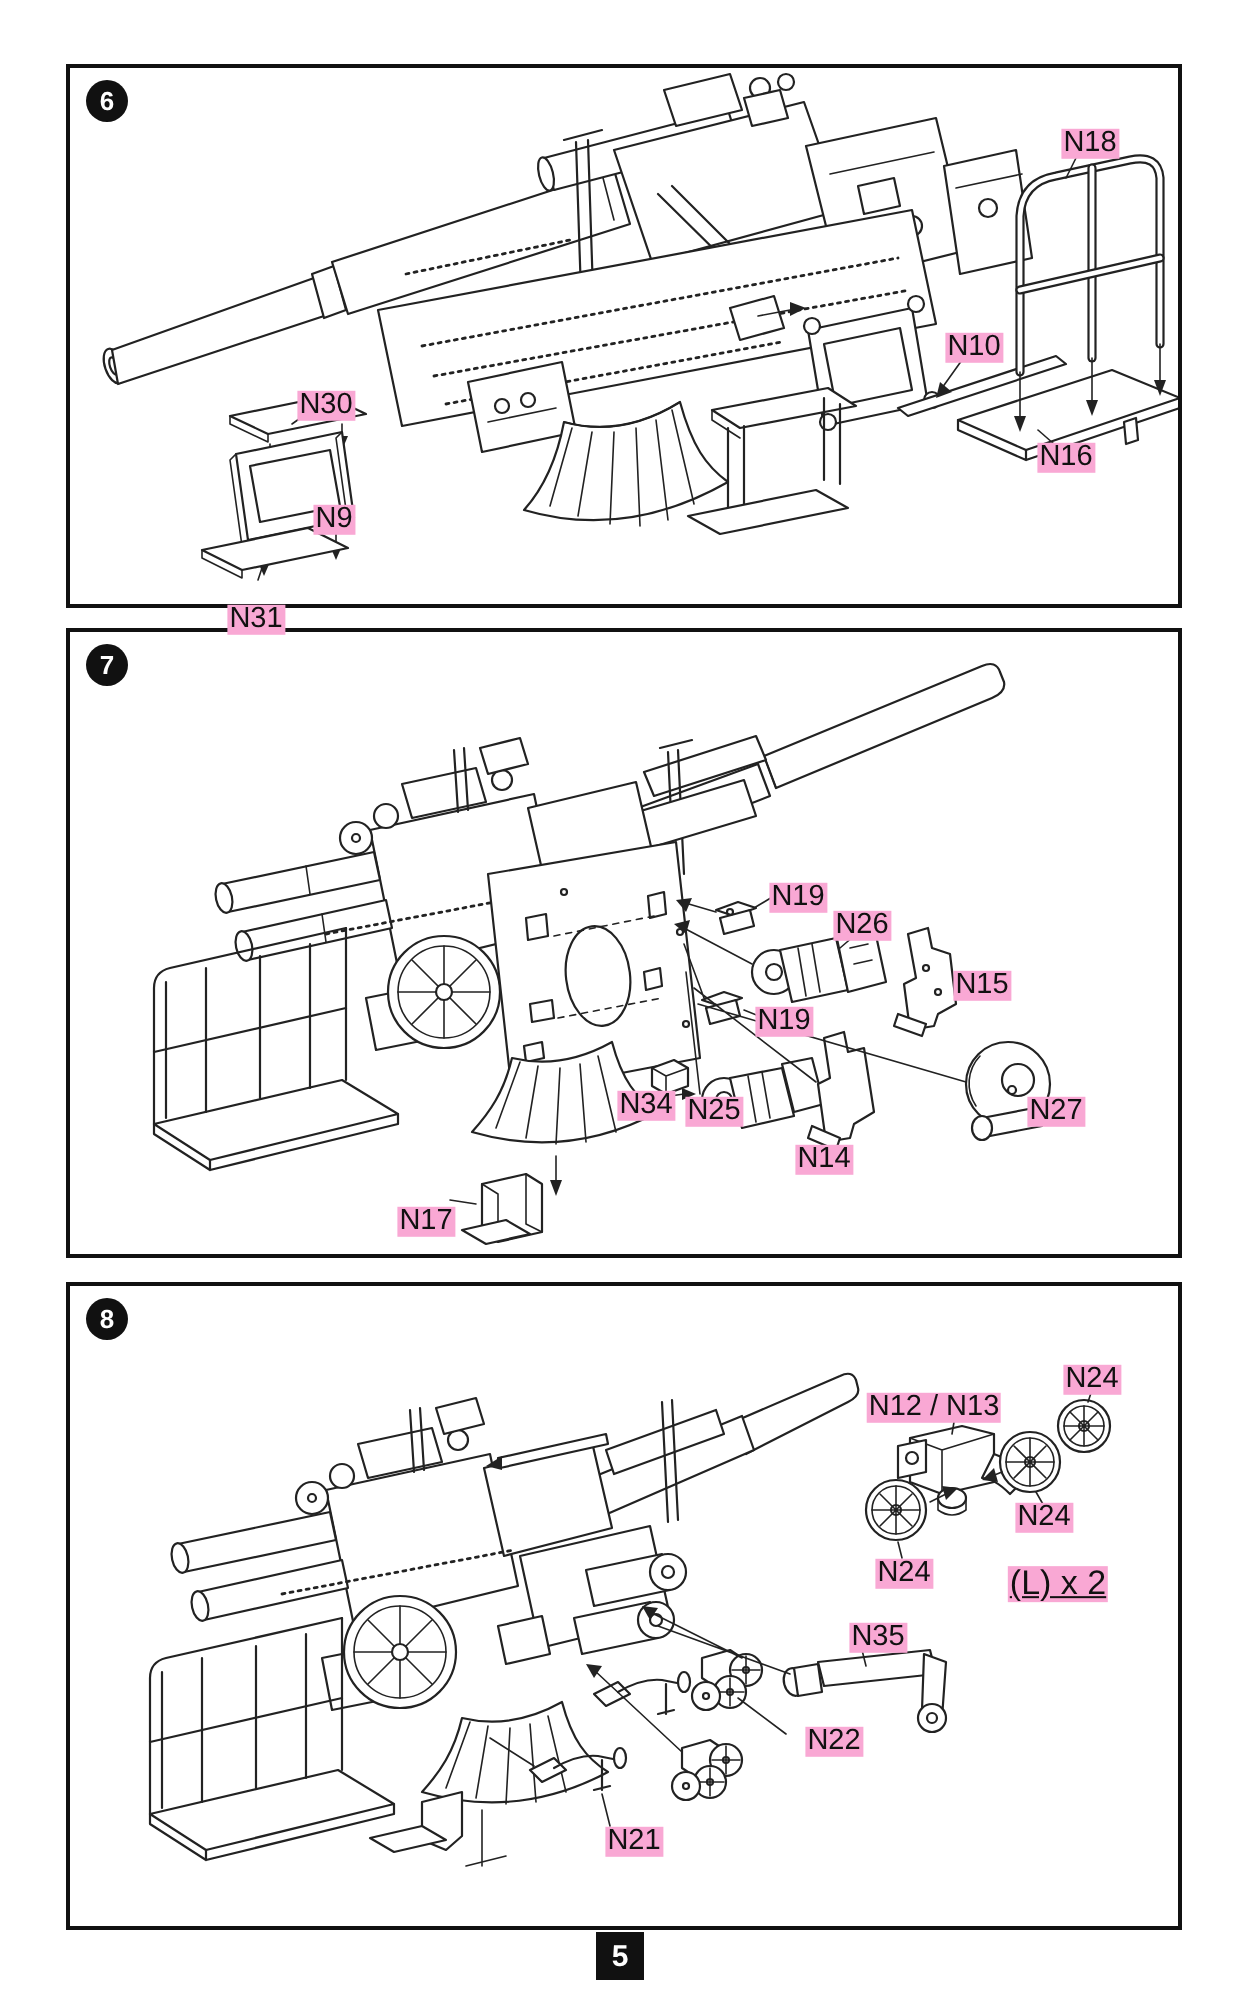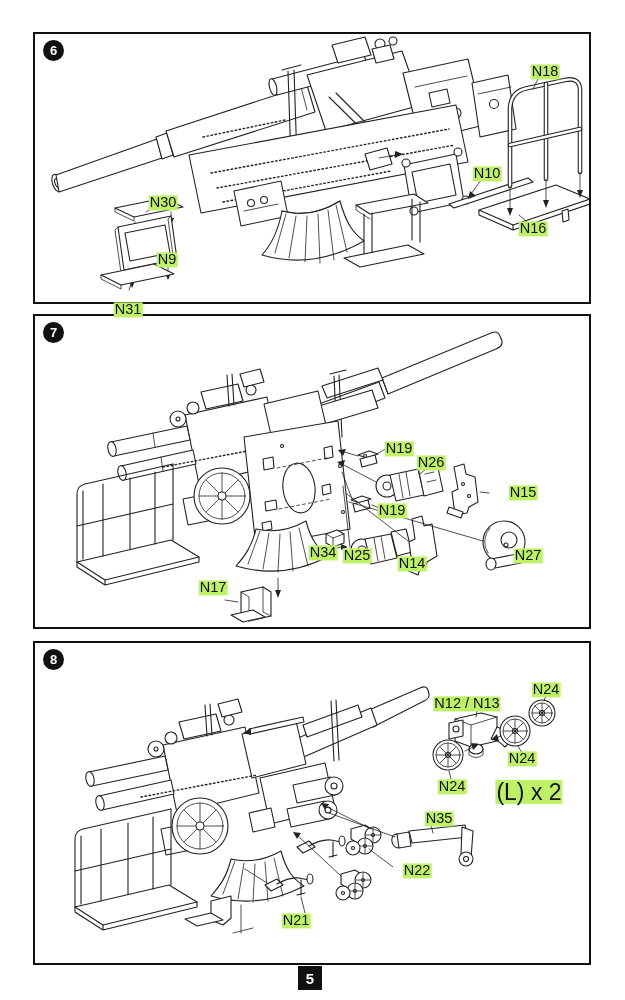--- a/index.html
+++ b/index.html
@@ -13,22 +13,22 @@
   svg.art{position:absolute;left:0;top:0;z-index:1;}
   .art *{stroke:#222;stroke-width:1.1;fill:none;stroke-linejoin:round;stroke-linecap:round;}
   .art .f{fill:#fff;}
   .art .thin{stroke-width:0.8;}
   .art .dot{stroke-dasharray:1.5 2.6;stroke-width:1.4;}
   .art .dash{stroke-dasharray:3 3;stroke-width:0.8;}
   .art .blk{fill:#222;stroke:none;}
   .art .tubeA{stroke-width:4.6;}
   .art .tubeB{stroke:#fff;stroke-width:2.4;}
   .lbl{position:absolute;transform:translate(-50%,-50%);font-size:14.5px;color:#111;white-space:nowrap;
-       z-index:2;background:#bef264;padding:0 1px;line-height:1.05;}
-  .qty{font-size:23px;}
+       z-index:2;background:#f9a8d4;padding:0 1px;line-height:1.05;}
+  .qty{font-size:17px;text-decoration:underline;}
   .pagenum{position:absolute;left:298px;top:966px;width:24px;height:24px;background:#111;color:#fff;
            display:flex;align-items:center;justify-content:center;font-size:15px;font-weight:bold;}
 </style>
 </head>
 <body>
 
 <section class="panel" id="panel6">
   <div class="badge">
     <span>6</span>
   </div>
@@ -228,27 +228,27 @@
     <ellipse class="f" cx="456" cy="248" rx="5" ry="6"></ellipse>
 
     <path class="thin" d="M306 135 L323 140 M305 147 L341 166 M307 156 L317 183 M308 170 L315 231 M312 178 L373 225 M314 186 L448 225"></path>
     <polygon class="blk" points="303,134 311,133 308,140"></polygon>
     <polygon class="blk" points="302,146 310,144 308,151"></polygon>
 
     <path class="thin" d="M352 132 L342 138 M392 152 L385 158 M454 177 L445 176 M347 193 L337 189 M322 246 L325 242 M496 239 L488 237 M190 284 L203 286"></path>
   </svg>
   <span class="lbl" style="left:364px;top:133px">N19</span>
   <span class="lbl" style="left:396px;top:147px">N26</span>
-  <span class="lbl" style="left:488px;top:177px">N15</span>
+  <span class="lbl" style="left:456px;top:177px">N15</span>
   <span class="lbl" style="left:357px;top:195px">N19</span>
   <span class="lbl" style="left:288px;top:237px">N34</span>
   <span class="lbl" style="left:322px;top:240px">N25</span>
-  <span class="lbl" style="left:377px;top:248px">N14</span>
+  <span class="lbl" style="left:377px;top:264px">N14</span>
   <span class="lbl" style="left:493px;top:240px">N27</span>
-  <span class="lbl" style="left:178px;top:272px">N17</span>
+  <span class="lbl" style="left:178px;top:295px">N17</span>
 </section>
 
 <section class="panel" id="panel8">
   <div class="badge">
     <span>8</span>
   </div>
   <svg class="art" width="554" height="320" viewBox="0 0 554 320">
 
     <path class="f" d="M334 67 L385 45 Q391 42 393 47 L394 51 Q395 55 389 58 L338 84 Z"></path>
     <path class="thin" d="M334 67 L338 84"></path>
@@ -366,18 +366,18 @@
 
     <path class="thin" d="M511 52 L509 58 M442 68 L441 74 M487 110 L483 103 M416 136 L414 128 M396 182 L398 190 M358 224 L334 206 M270 270 L266 254"></path>
   </svg>
   <span class="lbl" style="left:511px;top:47px">N24</span>
   <span class="lbl" style="left:432px;top:61px">N12 / N13</span>
   <span class="lbl" style="left:487px;top:116px">N24</span>
   <span class="lbl" style="left:417px;top:144px">N24</span>
   <span class="lbl qty" style="left:494px;top:149px">(L) x 2</span>
   <span class="lbl" style="left:404px;top:176px">N35</span>
   <span class="lbl" style="left:382px;top:228px">N22</span>
-  <span class="lbl" style="left:261px;top:278px">N21</span>
+  <span class="lbl" style="left:282px;top:278px">N21</span>
 </section>
 
 <div class="pagenum">
   <span>5</span>
 </div>
 
 </body></html>

